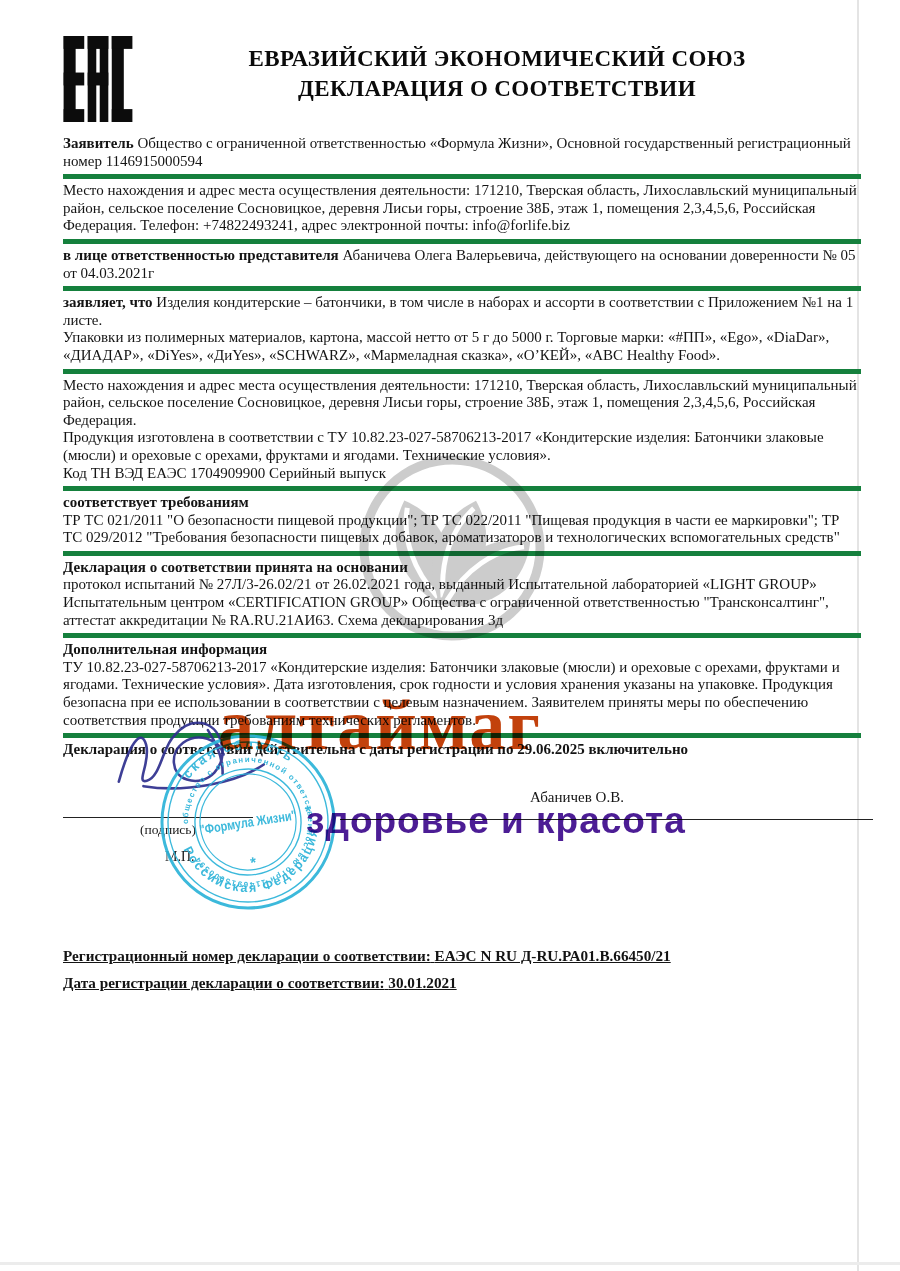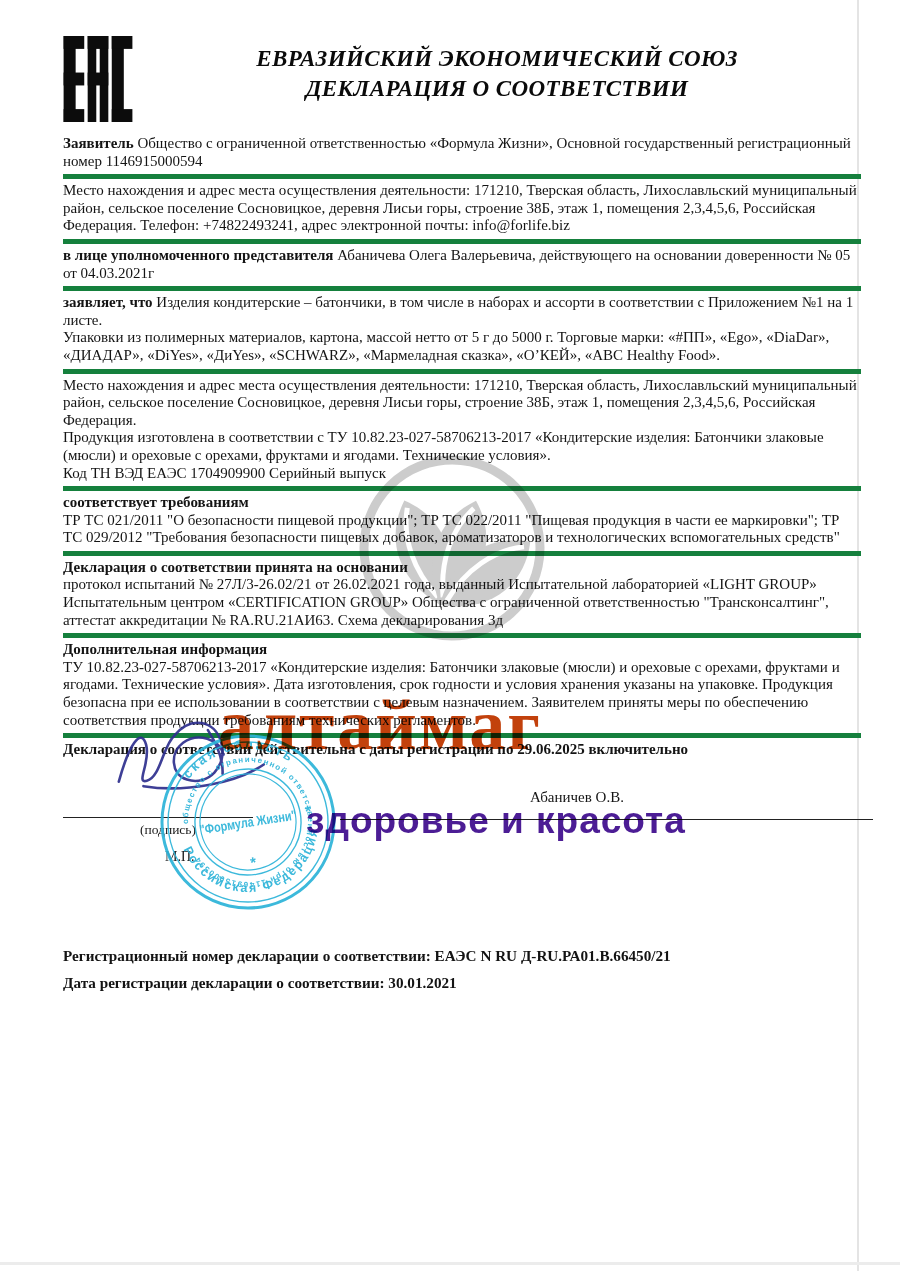--- a/index.html
+++ b/index.html
@@ -6,41 +6,41 @@
   body{
     width:900px;height:1271px;background:#ffffff;position:relative;
     font-family:"Liberation Serif", serif;color:#141414;overflow:hidden;
   }
   
   .scan-right{position:absolute;left:857px;top:0;width:2px;height:1271px;background:#e4e4e4;}
   .scan-bottom{position:absolute;left:0;top:1262px;width:900px;height:3px;background:#ececec;}
 
   .content{position:absolute;left:63px;top:28px;width:798px;z-index:1;}
 
-  .doc-header{display:flex;align-items:flex-start;font-style:italic;}
+  .doc-header{display:flex;align-items:flex-start;}
   .eac-logo{width:70px;height:86px;margin-top:8px;flex:0 0 auto;}
   .titles{flex:1;text-align:center;padding-top:16px;}
   .title-line{font-weight:bold;font-size:23px;line-height:30px;letter-spacing:0.4px;color:#0a0a0a;}
 
   .body-text{margin-top:10px;font-size:15px;line-height:17.6px;}
   .sec{padding:3px 0 4px 0;border-bottom:5px solid #15803d;}
   .sec.no-border{border-bottom:none;}
   .sec p{margin:0;}
   .lbl{font-weight:bold;}
 
   
   .sig-block{position:relative;height:182px;}
   .sig-line{position:absolute;left:0;top:54px;width:190px;border-top:1.6px solid #222;}
   .sig-caption{position:absolute;left:40px;top:58px;width:130px;text-align:center;font-size:13.5px;color:#1a1a1a;}
   .fio-line{position:absolute;left:277px;top:56px;width:533px;border-top:1.6px solid #222;}
   .signer-name{position:absolute;left:344px;top:26px;width:340px;text-align:center;font-size:15px;}
   .fio-caption{position:absolute;left:350px;top:61px;width:340px;text-align:center;font-size:14px;}
   .mp-label{position:absolute;left:102px;top:85px;font-size:14px;}
 
-  .reg-lines{margin-top:2px;}
+  .reg-lines{margin-top:2px;text-decoration:underline;}
   .reg-lines p{margin:0 0 9px 0;font-weight:bold;font-size:15.2px;line-height:18px;}
 
   
   .art{position:absolute;z-index:2;pointer-events:none;}
   .watermark-layer{position:absolute;left:0;top:0;width:900px;height:1271px;z-index:3;
     mix-blend-mode:multiply;pointer-events:none;}
   .wm-brand{
     position:absolute;left:218px;top:678px;font-family:Liberation Serif, serif;
     font-weight:bold;font-size:72px;line-height:95px;color:#c2410c;letter-spacing:2px;
   }
@@ -85,21 +85,21 @@
   <div class="body-text">
     <div class="sec">
       <p><b class="lbl">Заявитель</b> <span>Общество с ограниченной ответственностью «Формула Жизни», Основной государственный регистрационный номер 1146915000594</span></p>
     </div>
 
     <div class="sec">
       <p>Место нахождения и адрес места осуществления деятельности: 171210, Тверская область, Лихославльский муниципальный район, сельское поселение Сосновицкое, деревня Лисьи горы, строение 38Б, этаж 1, помещения 2,3,4,5,6, Российская Федерация. Телефон: +74822493241, адрес электронной почты: info@forlife.biz</p>
     </div>
 
     <div class="sec">
-      <p><b class="lbl">в лице уполномоченного представителя</b> <span>Абаничева  Олега Валерьевича, действующего на основании доверенности № 05 от 04.03.2021г</span></p>
+      <p><b class="lbl">в лице ответственностью представителя</b> <span>Абаничева  Олега Валерьевича, действующего на основании доверенности № 05 от 04.03.2021г</span></p>
     </div>
 
     <div class="sec">
       <p><b class="lbl">заявляет, что</b> <span>Изделия кондитерские – батончики, в том числе в наборах и ассорти в соответствии с Приложением №1 на 1 листе.</span></p>
       <p>Упаковки из полимерных материалов, картона, массой нетто от 5 г до 5000 г. Торговые марки: «#ПП», «Ego», «DiaDar», «ДИАДАР», «DiYes», «ДиYes», «SCHWARZ», «Мармеладная сказка», «О’КЕЙ», «ABC Healthy Food».</p>
     </div>
 
     <div class="sec">
       <p>Место нахождения и адрес места осуществления деятельности: 171210, Тверская область, Лихославльский муниципальный район, сельское поселение Сосновицкое, деревня Лисьи горы, строение 38Б, этаж 1, помещения 2,3,4,5,6, Российская Федерация.</p>
       <p>Продукция изготовлена в соответствии с ТУ 10.82.23-027-58706213-2017 «Кондитерские изделия: Батончики злаковые (мюсли) и ореховые с орехами, фруктами и ягодами. Технические условия».</p>

